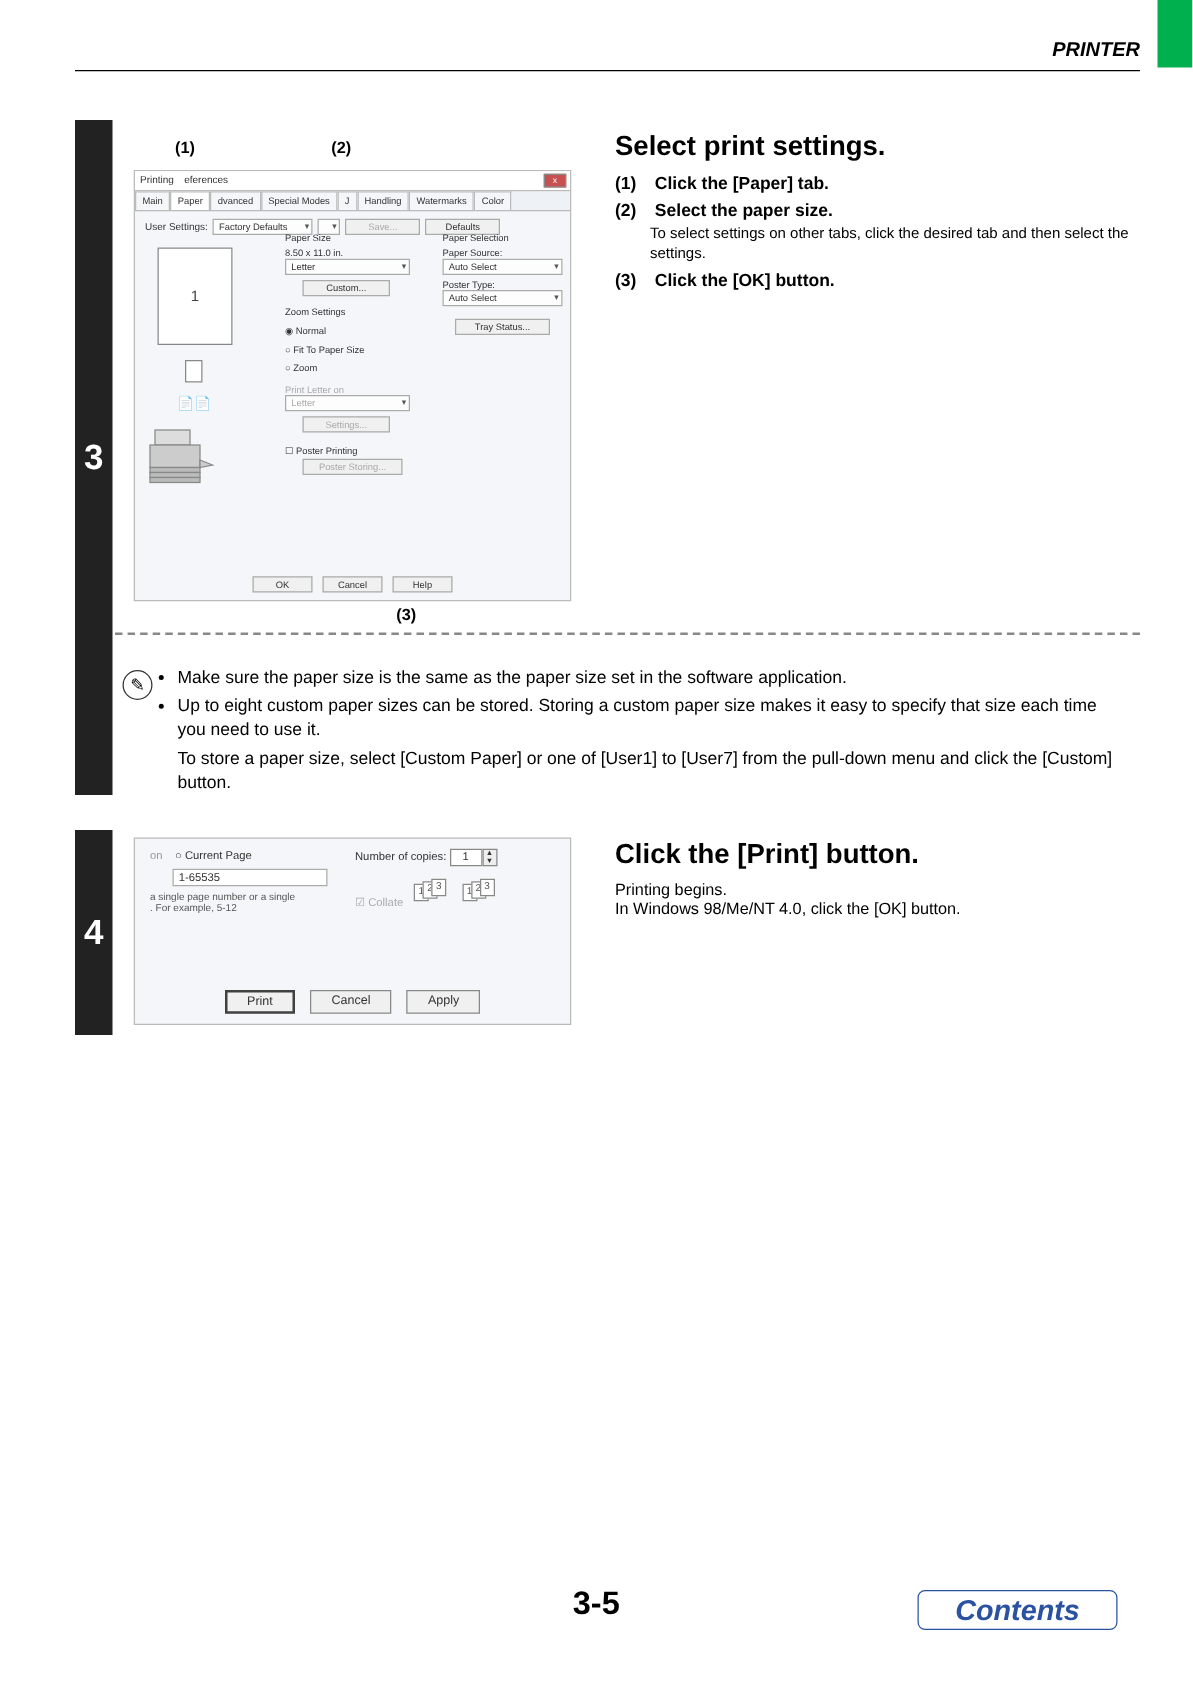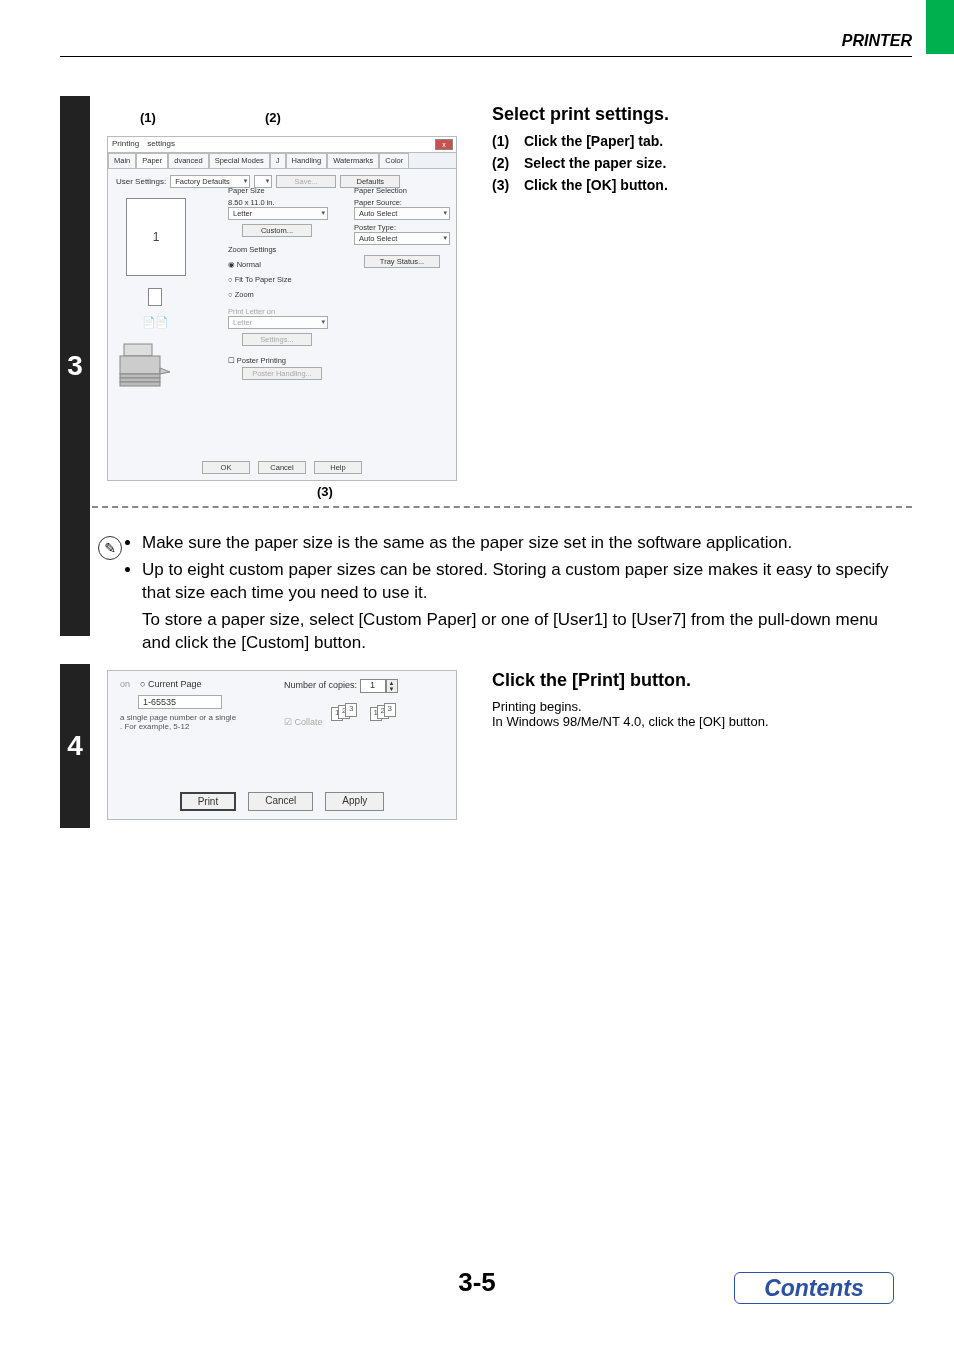--- a/index.html
+++ b/index.html
@@ -42,30 +42,30 @@
 
   .dlg-bottom { position: absolute; left: 0; right: 0; bottom: 6px; display: flex; justify-content: center; gap: 8px; }
   .dlg-bottom .btn { width: 48px; }
 
   .callout { position: absolute; font-weight: bold; font-size: 13px; }
   .callout1 { left: 48px; top: 14px; }
   .callout2 { left: 173px; top: 14px; }
   .callout3 { left: 225px; top: 388px; }
 
   .instructions { position: absolute; left: 400px; top: 8px; width: 420px; }
-  .instr-title { font-size: 18px; font-weight: bold; margin-bottom: 8px; }
+  .instr-title { font-size: 22px; font-weight: bold; margin-bottom: 8px; }
   .instr-list { font-size: 14px; }
   .instr-list .row { margin-bottom: 6px; }
   .instr-list .num { font-weight: bold; display: inline-block; width: 28px; }
   .instr-list .txt { font-weight: bold; }
   .instr-sub { font-size: 12px; margin-left: 28px; margin-top: 2px; line-height: 1.35; }
 
   .dashed { position: absolute; left: 0; width: 820px; border-top: 2px dashed #888; top: 410px; }
 
-  .note-block { position: absolute; left: 6px; top: 436px; width: 800px; font-size: 17px; line-height: 1.35; }
+  .note-block { position: absolute; left: 6px; top: 436px; width: 800px; font-size: 14px; line-height: 1.35; }
   .pencil { position: absolute; left: 6px; top: 440px; width: 24px; height: 24px; border: 1.5px solid #333; border-radius: 50%; display: flex; align-items: center; justify-content: center; font-size: 14px; }
   .note-ul { margin-left: 44px; }
   .note-ul li { margin-bottom: 4px; list-style: disc; }
   .note-indent { margin-left: 44px; }
 
   
   .dialog4 { position: absolute; left: 15px; top: 6px; width: 350px; height: 150px; border: 1px solid #bbb; background: #f4f6f9; font-size: 9px; color: #333; padding: 8px 12px; }
   .d4-left { float: left; width: 150px; }
   .d4-right { float: right; width: 160px; }
   .d4-print-row { position: absolute; left: 0; right: 0; bottom: 8px; display: flex; justify-content: center; gap: 12px; }
@@ -92,21 +92,21 @@
 
 <div class="step-number-col step-num-3">3</div>
 <div class="step3-body">
 
   <div class="callout callout1">(1)</div>
   <div class="callout callout2">(2)</div>
 
   <div class="dialog">
     <div class="dlg-titlebar">
       <span>Printing</span>
-      <span style="margin-left:6px;">settings</span>
+      <span style="margin-left:6px;">eferences</span>
       <div class="dlg-close">x</div>
     </div>
     <div class="tabs">
       <div class="tab">Main</div>
       <div class="tab active">Paper</div>
       <div class="tab">dvanced</div>
       <div class="tab">Special Modes</div>
       <div class="tab">J</div>
       <div class="tab">Handling</div>
       <div class="tab">Watermarks</div>
@@ -141,21 +141,21 @@
         <div class="combo" style="width:100px">Letter</div>
         <div class="btn" style="width:70px;margin:4px 4px 0 14px;">Custom...</div>
         <div class="fld-label" style="margin-top:8px;">Zoom Settings</div>
         <div class="checkbox-line">◉ <span>Normal</span></div>
         <div class="checkbox-line">○ <span>Fit To Paper Size</span></div>
         <div class="checkbox-line">○ <span>Zoom</span></div>
         <div class="fld-label" style="margin-top:8px;color:#aaa;">Print Letter on</div>
         <div class="combo" style="width:100px;color:#aaa;">Letter</div>
         <div class="btn disabled" style="width:70px;margin:4px 0 0 14px;">Settings...</div>
         <div class="checkbox-line" style="margin-top:10px;">☐ <span>Poster Printing</span></div>
-        <div class="btn disabled" style="width:80px;margin:2px 0 0 14px;">Poster Handling...</div>
+        <div class="btn disabled" style="width:80px;margin:2px 0 0 14px;">Poster Storing...</div>
       </div>
 
       <div class="settings-col-right">
         <div class="fld-label">Paper Selection</div>
         <div class="fld-label">Paper Source:</div>
         <div class="combo" style="width:96px">Auto Select</div>
         <div class="fld-label">Poster Type:</div>
         <div class="combo" style="width:96px">Auto Select</div>
         <div class="btn" style="width:76px;margin:10px 0 0 10px;">Tray Status...</div>
       </div>
@@ -173,20 +173,21 @@
   <div class="instructions">
     <div class="instr-title">Select print settings.</div>
     <div class="instr-list">
       <div class="row">
         <span class="num">(1)</span>
         <span class="txt">Click the [Paper] tab.</span>
       </div>
       <div class="row">
         <span class="num">(2)</span>
         <span class="txt">Select the paper size.</span>
+        <div class="instr-sub">To select settings on other tabs, click the desired tab and then select the settings.</div>
       </div>
       <div class="row">
         <span class="num">(3)</span>
         <span class="txt">Click the [OK] button.</span>
       </div>
     </div>
   </div>
 
   <div class="dashed"></div>
 
@@ -198,21 +199,21 @@
     </ul>
     <div class="note-indent">To store a paper size, select [Custom Paper] or one of [User1] to [User7] from the pull-down menu and click the [Custom] button.</div>
   </div>
 </div>
 
 <div class="step-number-col step-num-4">4</div>
 <div class="step4-body">
   <div class="dialog4">
     <div class="d4-left">
       <div><span style="color:#999">on</span> &nbsp;&nbsp; ○ <span>Current Page</span></div>
-      <div style="border:1px solid #aaa;background:#fff;padding:1px 4px;margin:6px 0 4px 18px;width:84px;">1-65535</div>
+      <div style="border:1px solid #aaa;background:#fff;padding:1px 4px;margin:6px 0 4px 18px;width:124px;">1-65535</div>
       <div style="font-size:8px;color:#555;">a single page number or a single</div>
       <div style="font-size:8px;color:#555;">.   For example, 5-12</div>
     </div>
     <div class="d4-right">
       <span>Number of copies:</span>
       <span class="spin">1</span><span class="spin-arrows">▲<br>▼</span>
       <div style="margin-top:10px;">
         <span style="color:#aaa">☑</span> <span style="color:#aaa">Collate</span>
         <span class="collate-icon">
           <span style="left:0;top:4px">1</span><span style="left:7px;top:2px">2</span><span style="left:14px;top:0">3</span>

